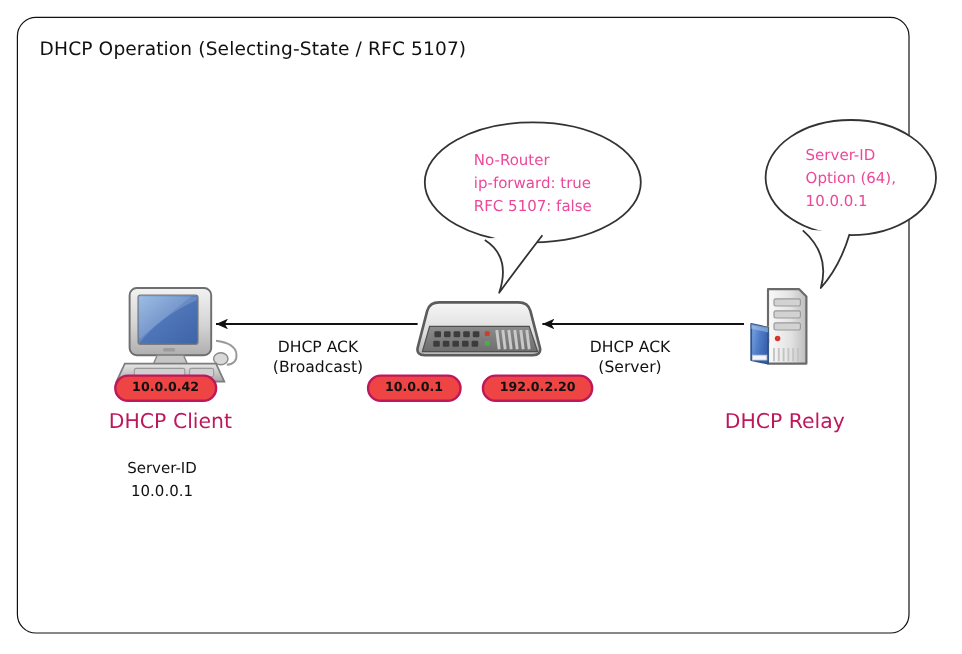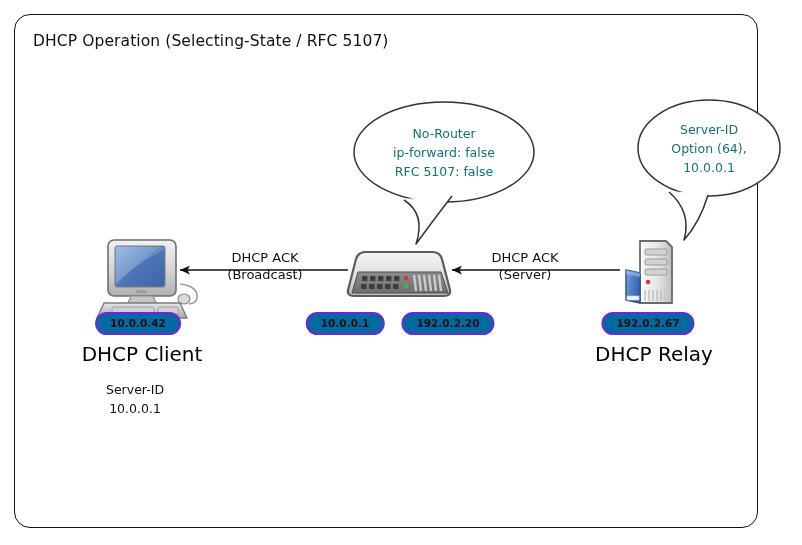--- a/index.html
+++ b/index.html
@@ -15,49 +15,49 @@
     width:744px;height:514px;
     border:1.6px solid #111;border-radius:16px;
     box-sizing:border-box;
   }
   .title{
     position:absolute;left:33px;top:32px;
     font-size:15.5px;color:#111;letter-spacing:.1px;white-space:nowrap;
   }
   
   .nodelabel{
-    position:absolute;font-size:20px;color:#000000;
+    position:absolute;font-size:17px;color:#be185d;
     text-align:center;white-space:nowrap;transform:translateX(-50%);
   }
   .subnote{
     position:absolute;font-size:12.5px;color:#111;line-height:19px;
     text-align:center;white-space:nowrap;transform:translateX(-50%);
   }
   
   .pill{
     position:absolute;transform:translateX(-50%);
-    border:2px solid #6d28d9;border-radius:12px;
-    background:#0369a1;color:#111;
+    border:2px solid #be185d;border-radius:12px;
+    background:#ef4444;color:#111;
     font-size:10.5px;font-weight:bold;
     padding:3px 13px 4px;
     white-space:nowrap;box-sizing:border-box;
     text-align:left;
   }
   
   .arrowlabel{
     position:absolute;transform:translateX(-50%);
     text-align:center;white-space:nowrap;
-    font-size:13px;color:#111;line-height:17px;
+    font-size:13px;color:#111;line-height:17px;margin-top:32px;
   }
   .arrowlabel .l2{display:block;}
   
   .bubbletext{
     position:absolute;transform:translate(-50%,-50%);
-    text-align:center;white-space:nowrap;
-    font-size:12.5px;color:#0f766e;line-height:19px;
+    white-space:nowrap;
+    font-size:12.5px;color:#ec4899;line-height:19px;
   }
   svg{position:absolute;left:0;top:0;}
 </style>
 </head>
 <body>
 
 <div id="stage">
 
   <div class="frame"></div>
 
@@ -186,21 +186,21 @@
 
     <g>
       <ellipse cx="709" cy="148" rx="71" ry="48" fill="#ffffff" stroke="#333" stroke-width="1.5"></ellipse>
       <path d="M708,195 Q700,222 684,240 Q692,212 669,192" fill="#ffffff" stroke="#333" stroke-width="1.5" stroke-linejoin="round"></path>
       <path d="M669,191 Q690,197 710,194" fill="#ffffff" stroke="none"></path>
     </g>
   </svg>
 
   <div class="bubbletext" style="left:444px;top:152px;">
     <span>No-Router</span><br>
-    <span>ip-forward: false</span><br>
+    <span>ip-forward: true</span><br>
     <span>RFC 5107: false</span>
   </div>
 
   <div class="bubbletext" style="left:709px;top:148px;">
     <span>Server-ID</span><br>
     <span>Option (64),</span><br>
     <span>10.0.0.1</span>
   </div>
 
   <div class="arrowlabel" style="left:265px;top:249px;">
@@ -209,21 +209,20 @@
   </div>
 
   <div class="arrowlabel" style="left:525px;top:249px;">
     <span>DHCP ACK</span>
     <span class="l2">(Server)</span>
   </div>
 
   <div class="pill" style="left:138px;top:312px;">10.0.0.42</div>
   <div class="pill" style="left:345px;top:312px;">10.0.0.1</div>
   <div class="pill" style="left:448px;top:312px;">192.0.2.20</div>
-  <div class="pill" style="left:648px;top:312px;">192.0.2.67</div>
 
   <div class="nodelabel" style="left:142px;top:342px;">DHCP Client</div>
   <div class="nodelabel" style="left:654px;top:342px;">DHCP Relay</div>
 
   <div class="subnote" style="left:135px;top:380px;">
     <span>Server-ID</span><br>
     <span>10.0.0.1</span>
   </div>
 
 </div>

